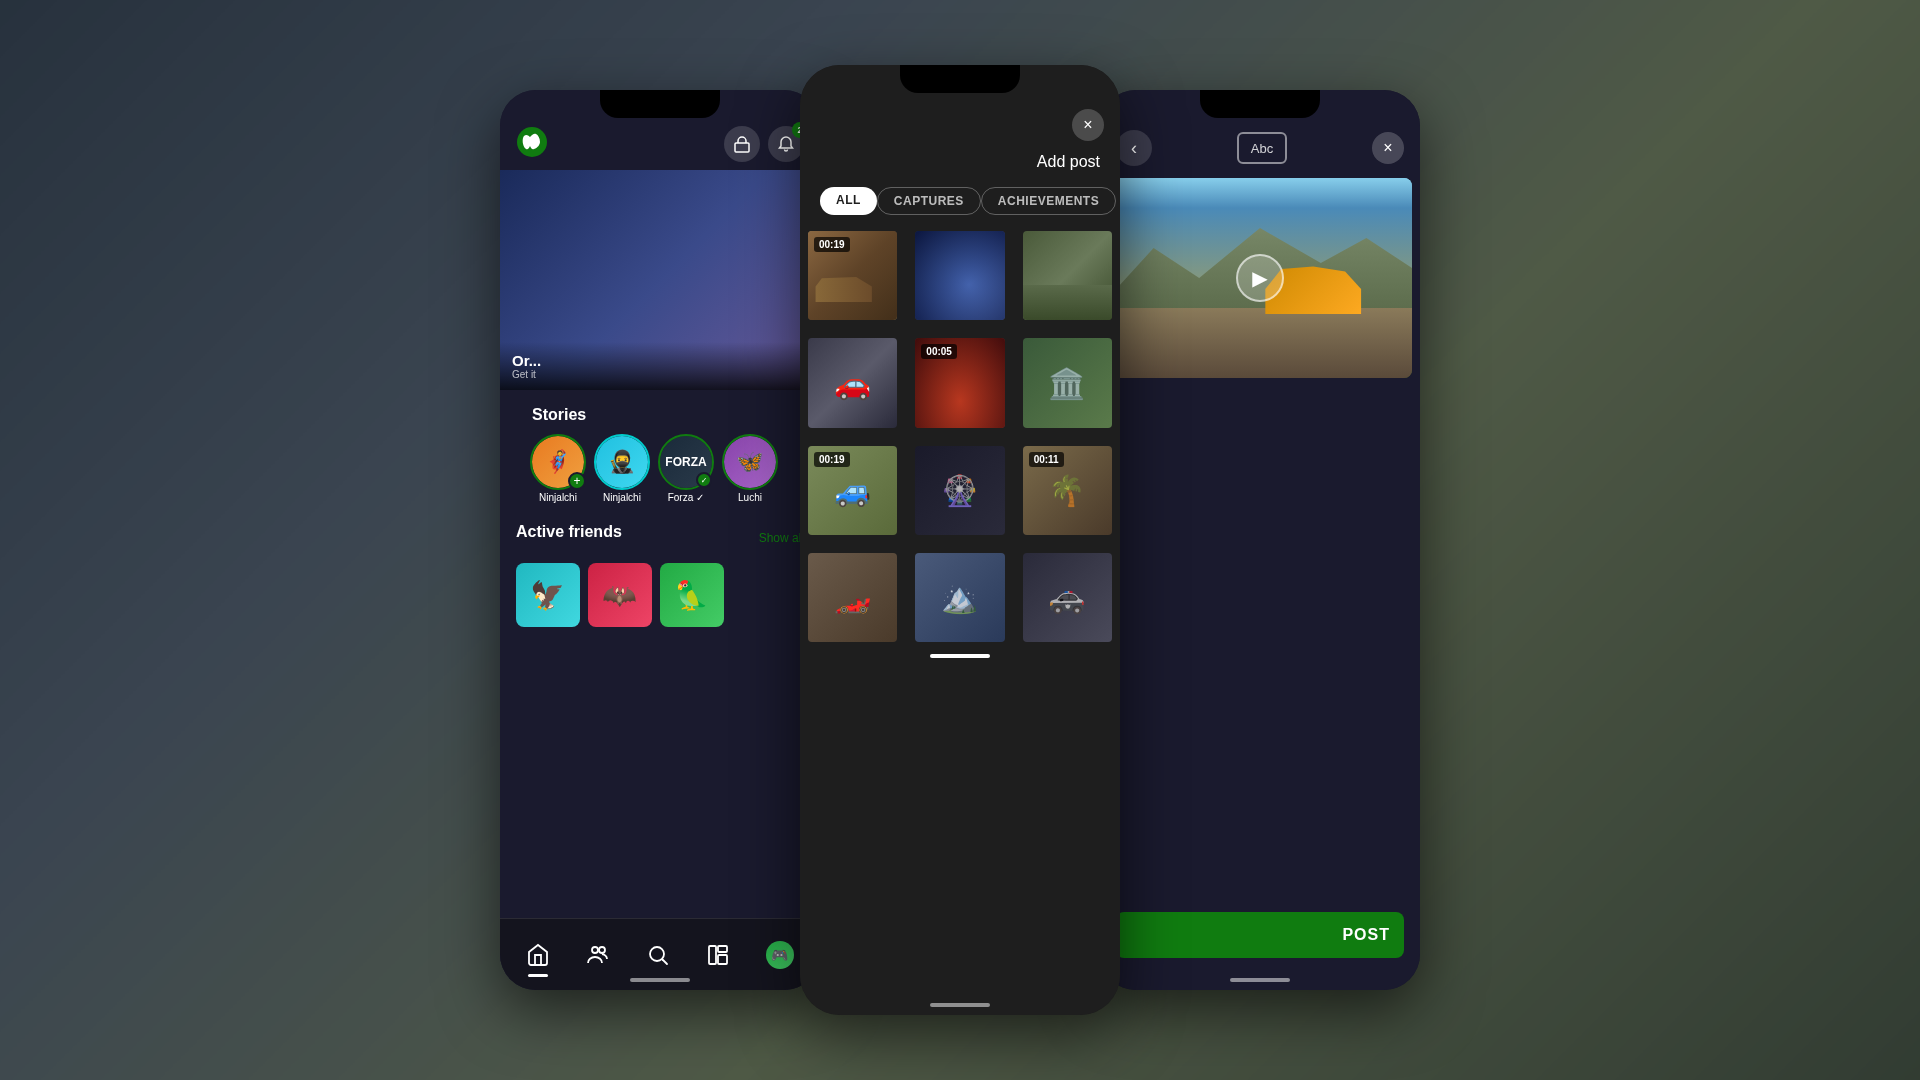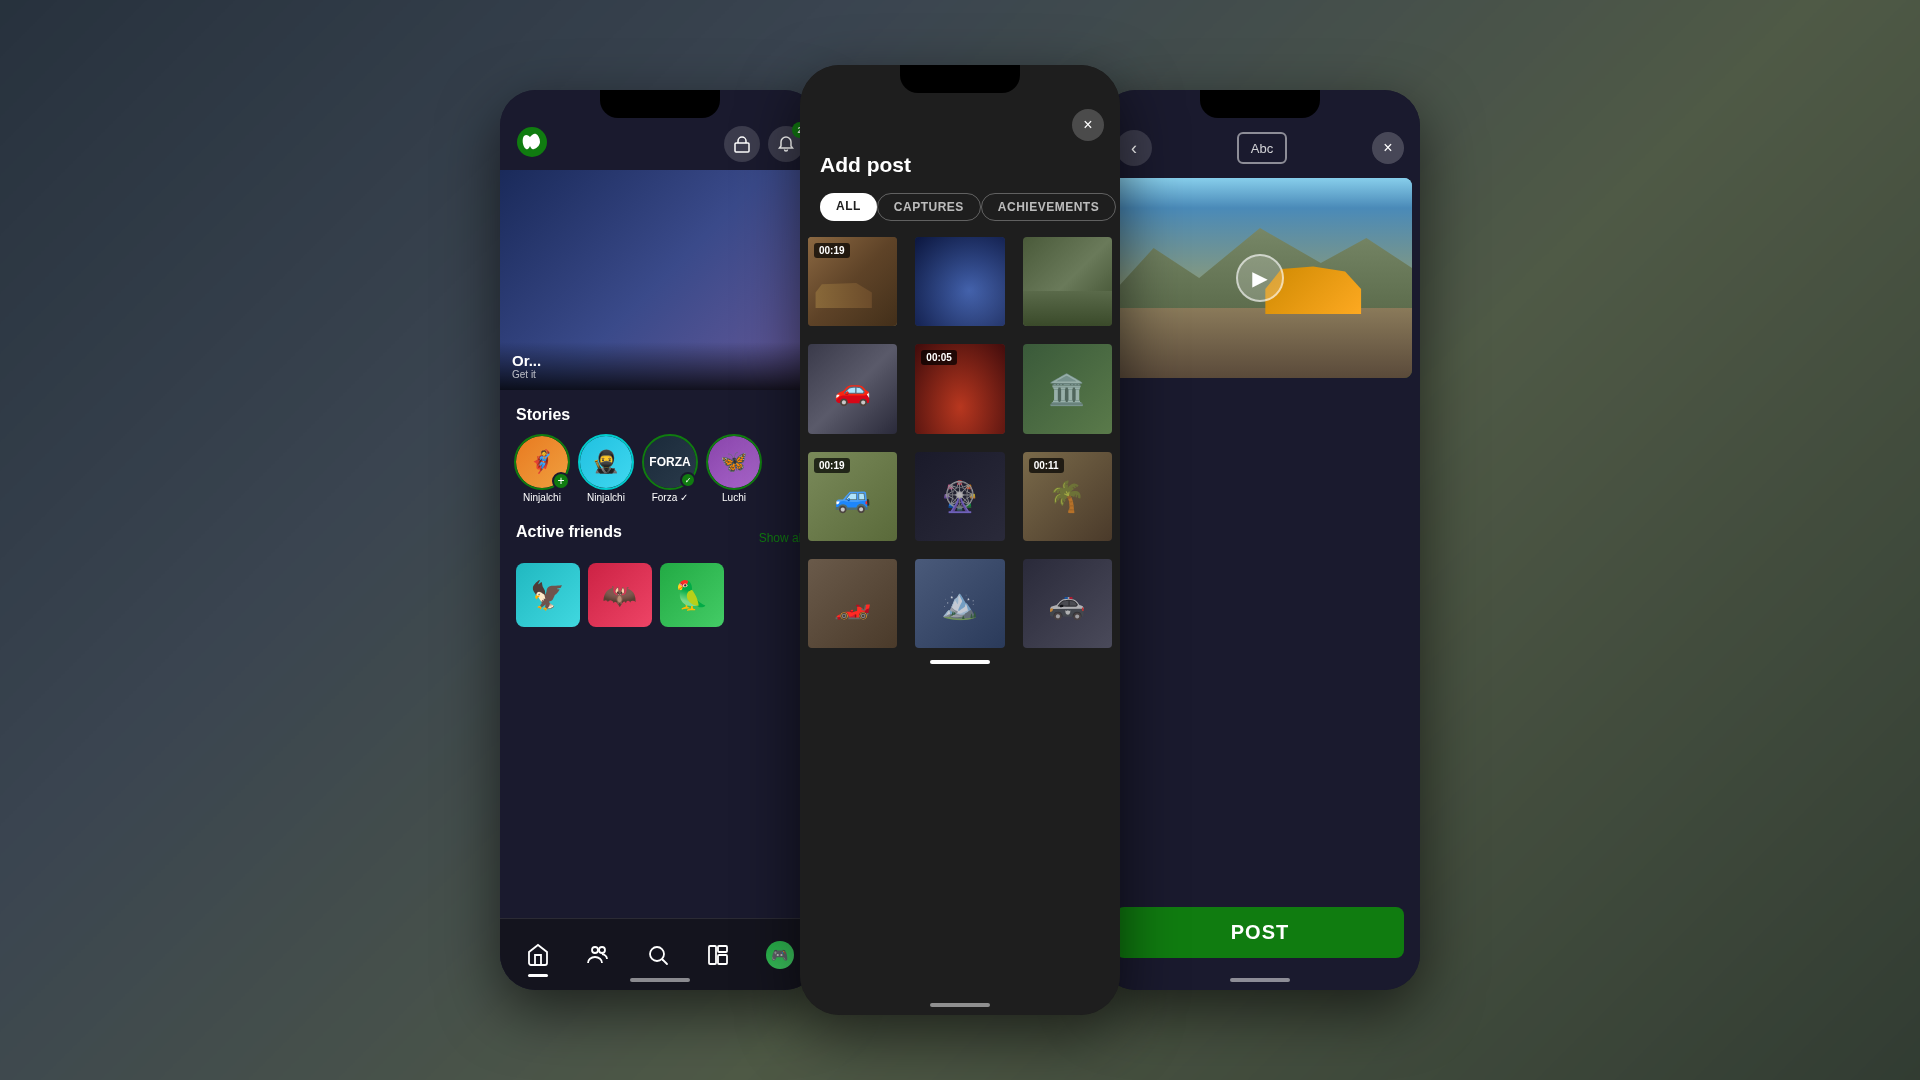--- a/index.html
+++ b/index.html
@@ -220,20 +220,21 @@
     }
 
     .hero-subtitle-2 {
       color: rgba(255,255,255,0.7);
       font-size: 10px;
     }
 
     
     .stories-section {
       padding: 16px 16px 8px;
+      margin-left: 16px;
     }
 
     .section-title {
       color: white;
       font-size: 16px;
       font-weight: 700;
       margin-bottom: 12px;
     }
 
     .stories-row {
@@ -410,23 +411,24 @@
       display: flex;
       align-items: center;
       justify-content: center;
       color: white;
       font-size: 16px;
       cursor: pointer;
     }
 
     .add-post-title {
       color: white;
-      font-size: 21px;
-      font-weight: 700;
+      font-size: 16px;
+      font-weight: 400;
       padding: 4px 20px 16px;
+      text-align: right;
     }
 
     
     .filter-tabs {
       display: flex;
       gap: 0;
       padding: 0 20px 16px;
     }
 
     .filter-tab {
@@ -649,25 +651,25 @@
       right: 16px;
     }
 
     .post-btn {
       width: 100%;
       padding: 14px;
       background: #107c10;
       border: none;
       border-radius: 8px;
       color: white;
-      font-size: 20px;
+      font-size: 16px;
       font-weight: 700;
       letter-spacing: 1px;
       cursor: pointer;
-      text-align: center;
+      text-align: right;
     }
 
     .bottom-indicator {
       position: absolute;
       bottom: 8px;
       left: 50%;
       transform: translateX(-50%);
       width: 60px;
       height: 4px;
       background: rgba(255,255,255,0.5);

